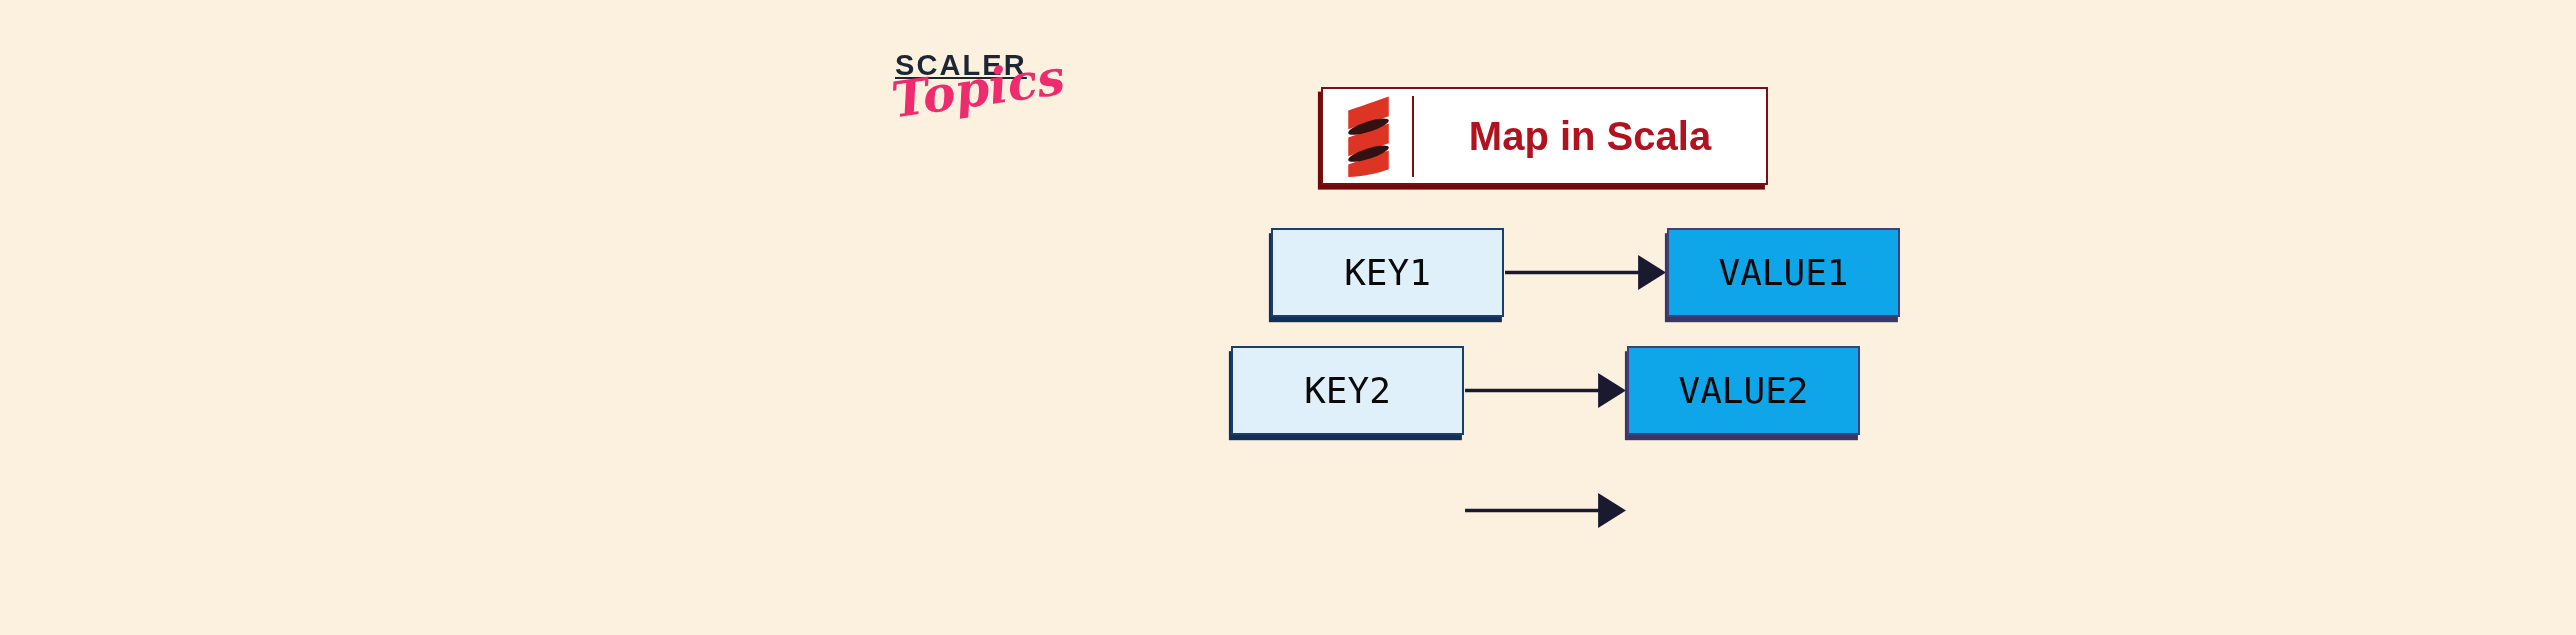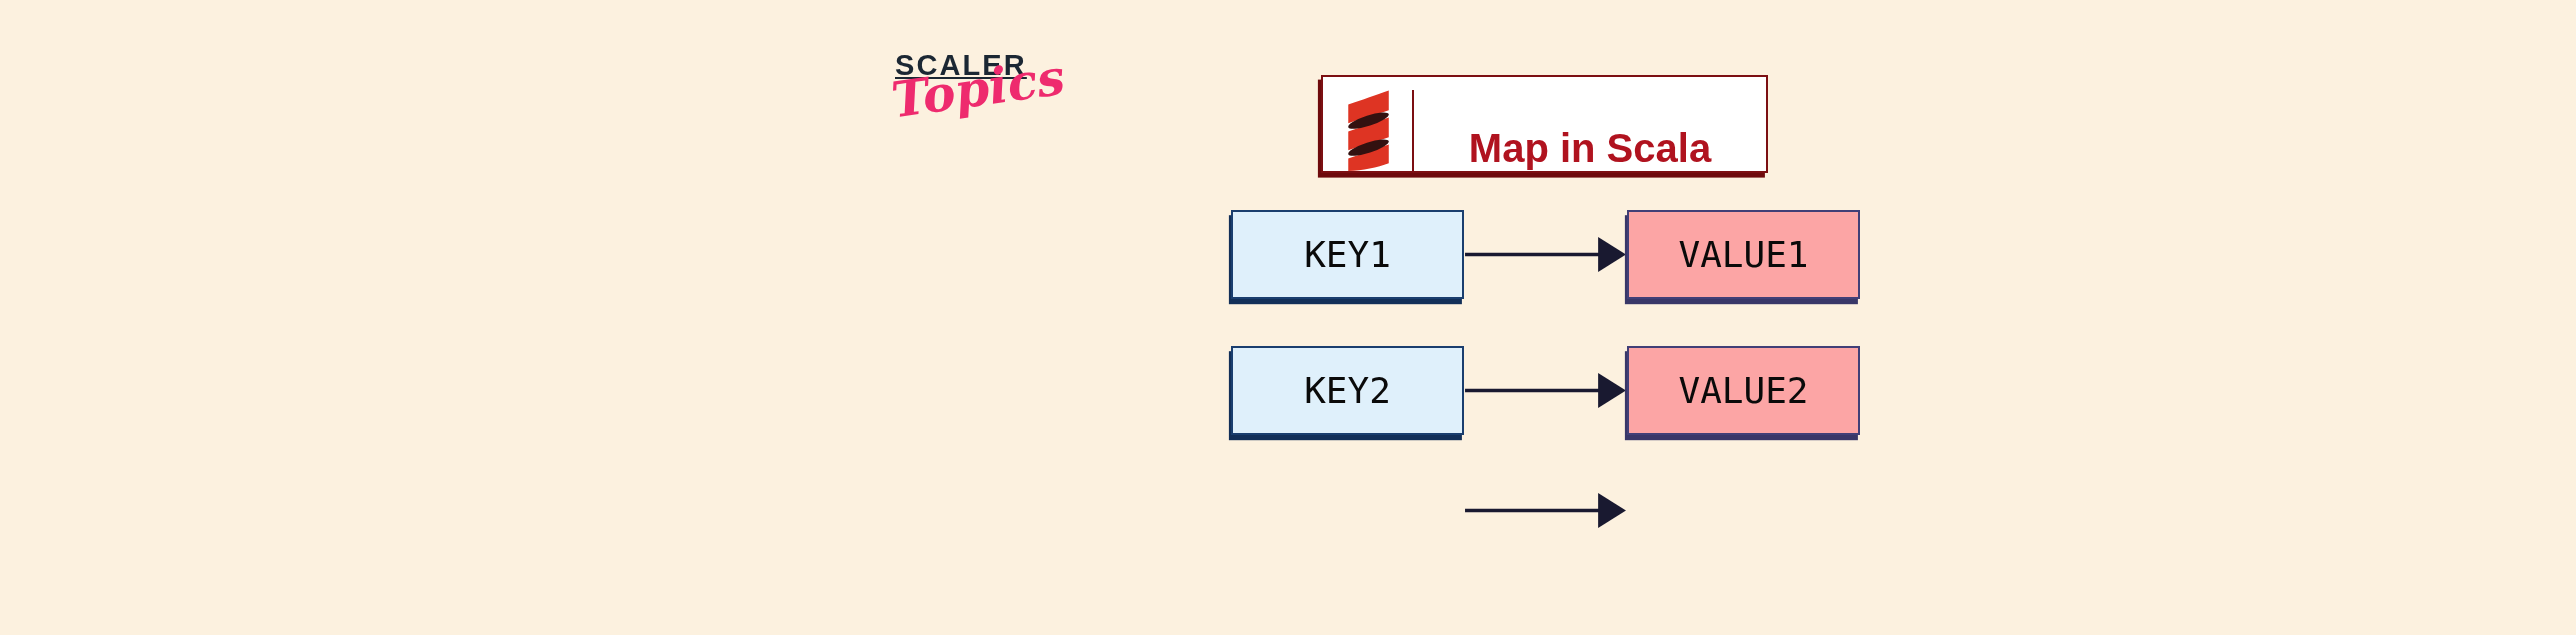--- a/index.html
+++ b/index.html
@@ -26,65 +26,65 @@
     font-family:"DejaVu Serif", serif;
     font-style:italic;font-weight:bold;
     font-size:49px;
     color:#ee2b6e;
     transform:rotate(-8deg);
     transform-origin:left top;
   }
 
   
   .title-box{
-    position:absolute;left:1321px;top:75px;
+    position:absolute;left:1321px;top:87px;
     width:447px;height:98px;
     box-sizing:border-box;
     background:#ffffff;
     border:2.6px solid #7c0f12;
     box-shadow:-3.1px 4.6px 0 #6e0a0c;
-    display:flex;align-items:flex-end;
+    display:flex;align-items:center;
   }
   .title-icon-pane{
     width:89px;flex:0 0 89px;
     border-right:2.1px solid #7c0f12;
     display:flex;align-items:center;justify-content:center;
   }
   .title-icon-pane svg{width:52px;height:81px;}
   .title-text-pane{
     flex:1;display:flex;align-items:center;justify-content:center;
   }
   .title-text{
     font-family:"Liberation Sans", sans-serif;
     font-weight:bold;
     font-size:40px;
     color:#b0131f;
   }
 
   
   .row{position:absolute;left:1231px;width:629px;height:89px;}
-  .row1{top:210px;} .row2{top:346px;text-decoration:underline;} .row3{top:466px;}
+  .row1{top:228px;margin-left:40px;} .row2{top:346px;text-decoration:underline;} .row3{top:466px;}
   .kv-box{
     position:absolute;top:0;
     width:233px;height:89px;
     box-sizing:border-box;
     display:flex;align-items:center;justify-content:center;
     font-family:"DejaVu Sans Mono", monospace;
     font-size:36px;
     color:#0a0a0a;
   }
   .key-box{
     left:0;
     background:#dff0fb;
     border:2.1px solid #1a3e6e;
     box-shadow:-2.1px 5.2px 0 #122f58;
   }
   .value-box{
     left:396px;
-    background:#fca5a5;
+    background:#0ea5e9;
     border:2.1px solid #413f77;
     box-shadow:-2.1px 5.2px 0 #393768;
   }
   .arrow{
     position:absolute;left:233px;top:0;
     width:163px;height:89px;
   }
 </style>
 </head>
 <body>

